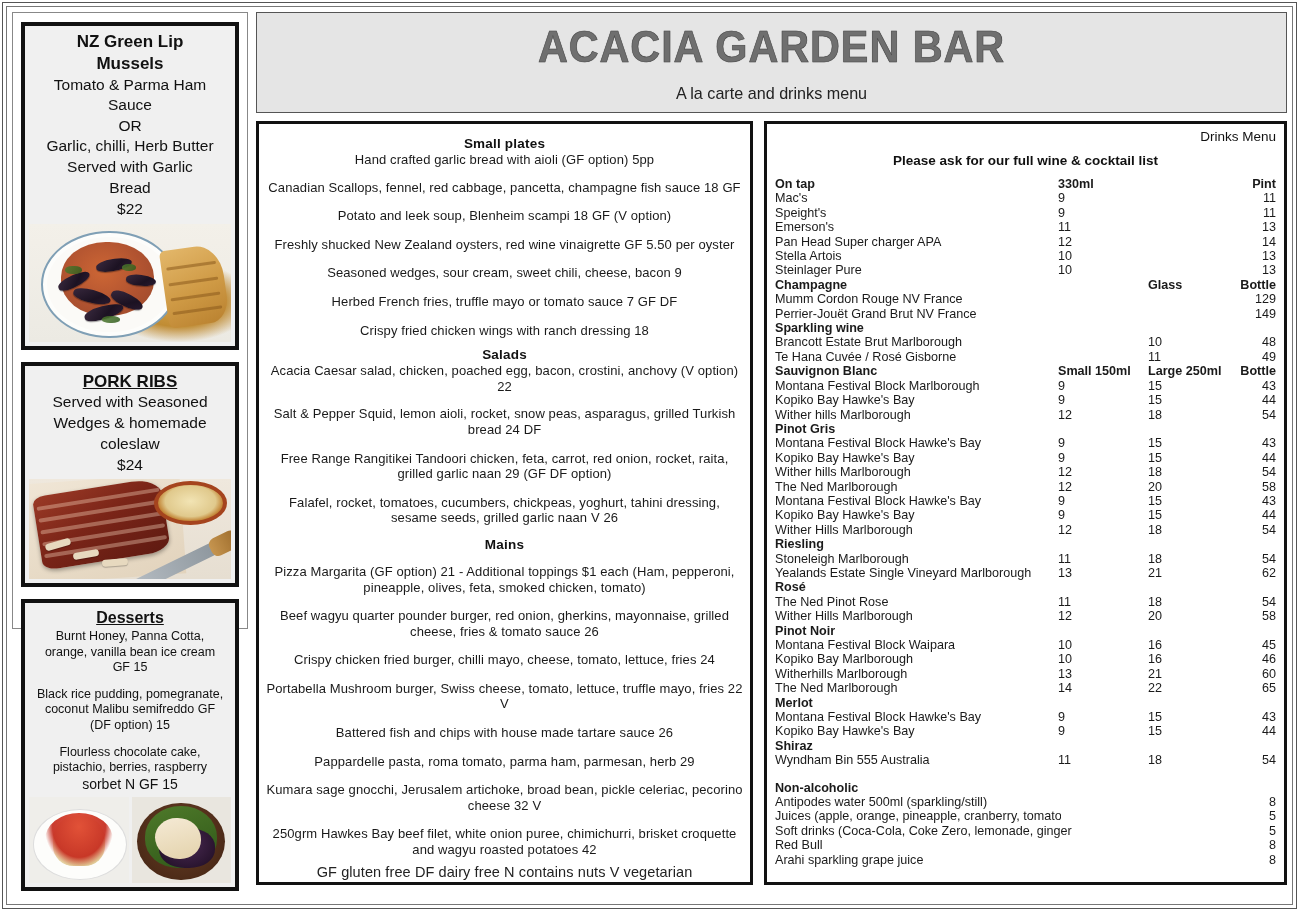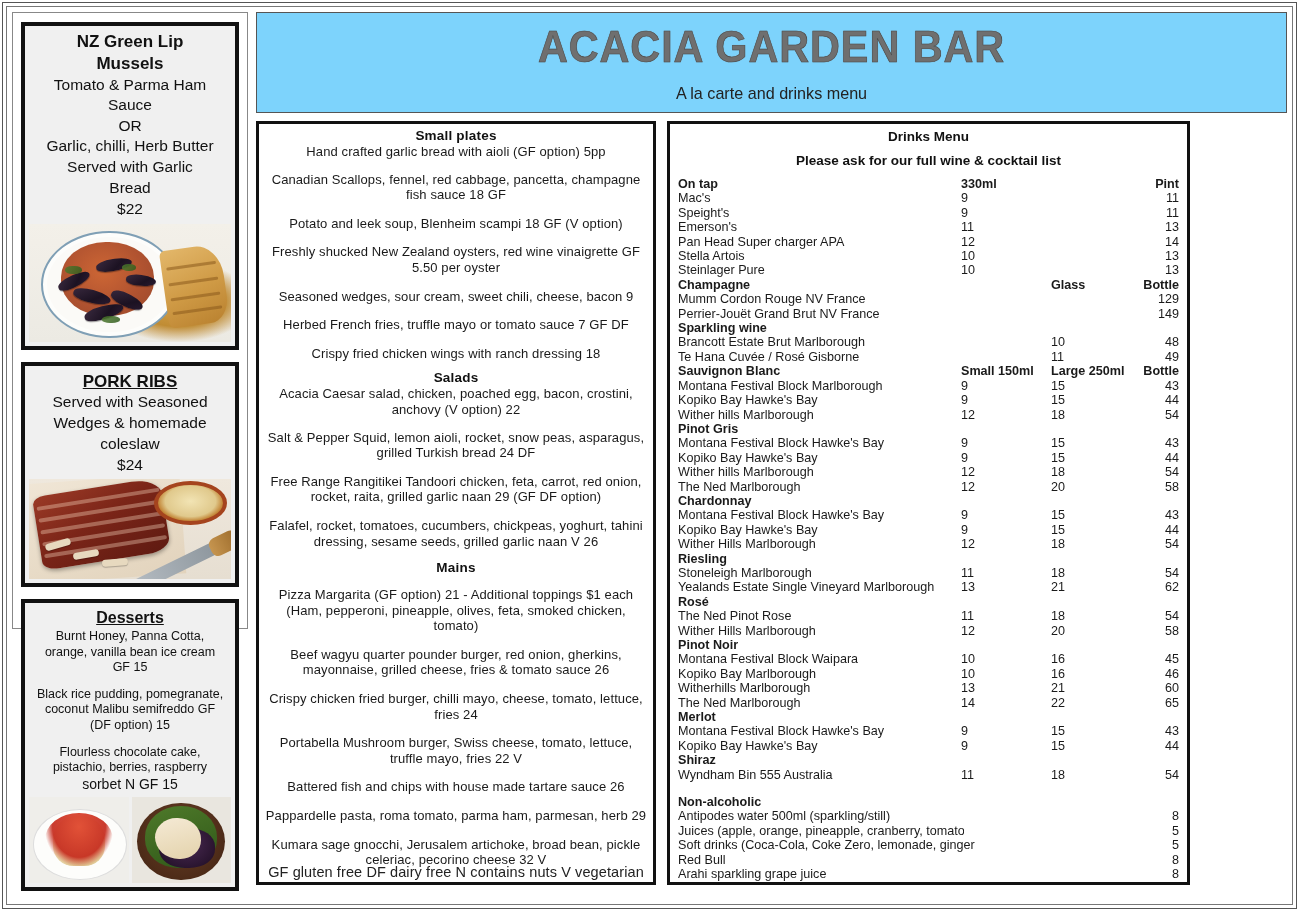--- a/index.html
+++ b/index.html
@@ -188,21 +188,21 @@
   
   .main{
     position:absolute;left:256px;top:12px;width:1031px;height:880px;
   }
   .masthead{
     border:1px solid #555;
     box-sizing:border-box;
     height:101px;
     padding-top:8px;
     text-align:center;
-    background:#7dd3fc;
+    background:#e5e5e5;
   }
   .brand{
     font-family:"Liberation Sans", sans-serif;
     font-weight:bold;
     font-size:45px;
     letter-spacing:1px;
     color:#6f6f6f;
     transform:scaleX(.92);
     -webkit-text-stroke:0.6px #4a4a4a;
     text-shadow:0 0 1px #8a8a8a;
@@ -215,41 +215,41 @@
   }
 
   .columns{display:flex;gap:11px;margin-top:8px;height:764px;}
   .col{
     border:3px solid #111;
     box-sizing:border-box;
     background:#fff;
     position:relative;
     overflow:hidden;
   }
-  .col-food{width:400px;padding:4px 6px 0;}
+  .col-food{width:497px;padding:12px 6px 0;}
   .col-drinks{width:523px;padding:4px 8px 0;}
 
   .sec-head{
     text-align:center;font-weight:bold;font-size:13.5px;
     letter-spacing:.2px;margin:0 0 1px;color:#111;
   }
   .food-item{
     text-align:center;font-size:13px;line-height:1.2;color:#1a1a1a;
     margin-bottom:13px;letter-spacing:.1px;
   }
   .food-item:first-of-type{margin-top:0;}
 
   .legend{
     position:absolute;left:0;right:0;bottom:2px;
     text-align:center;font-size:14.5px;color:#222;
     letter-spacing:.1px;
   }
 
   
-  .drinks-title{text-align:center;font-weight:bold;font-size:13.5px;margin:1px 0 9px;}
+  .drinks-title{text-align:right;font-weight:normal;font-size:13.5px;margin:1px 0 9px;}
   .drinks-sub{text-align:center;font-weight:bold;font-size:13.5px;margin-bottom:9px;}
   .drow{
     display:flex;align-items:baseline;font-size:12.6px;line-height:14.4px;
     color:#1a1a1a;white-space:nowrap;
   }
   .drow .nm{flex:1 1 auto;overflow:hidden;}
   .drow .c1{width:90px;text-align:left;}
   .drow .c2{width:82px;text-align:left;}
   .drow .c3{width:46px;text-align:right;}
   .drow.head .nm,.drow.head .c1,.drow.head .c2,.drow.head .c3{font-weight:bold;}
@@ -519,26 +519,20 @@
               <span class="c1">12</span>
               <span class="c2">18</span>
               <span class="c3">54</span>
             </div>
             <div class="drow">
               <span class="nm">The Ned Marlborough</span>
               <span class="c1">12</span>
               <span class="c2">20</span>
               <span class="c3">58</span>
             </div>
-            <div class="drow cathead">
-              <span class="nm">Chardonnay</span>
-              <span class="c1"></span>
-              <span class="c2"></span>
-              <span class="c3"></span>
-            </div>
             <div class="drow">
               <span class="nm">Montana Festival Block Hawke's Bay</span>
               <span class="c1">9</span>
               <span class="c2">15</span>
               <span class="c3">43</span>
             </div>
             <div class="drow">
               <span class="nm">Kopiko Bay Hawke's Bay</span>
               <span class="c1">9</span>
               <span class="c2">15</span>

